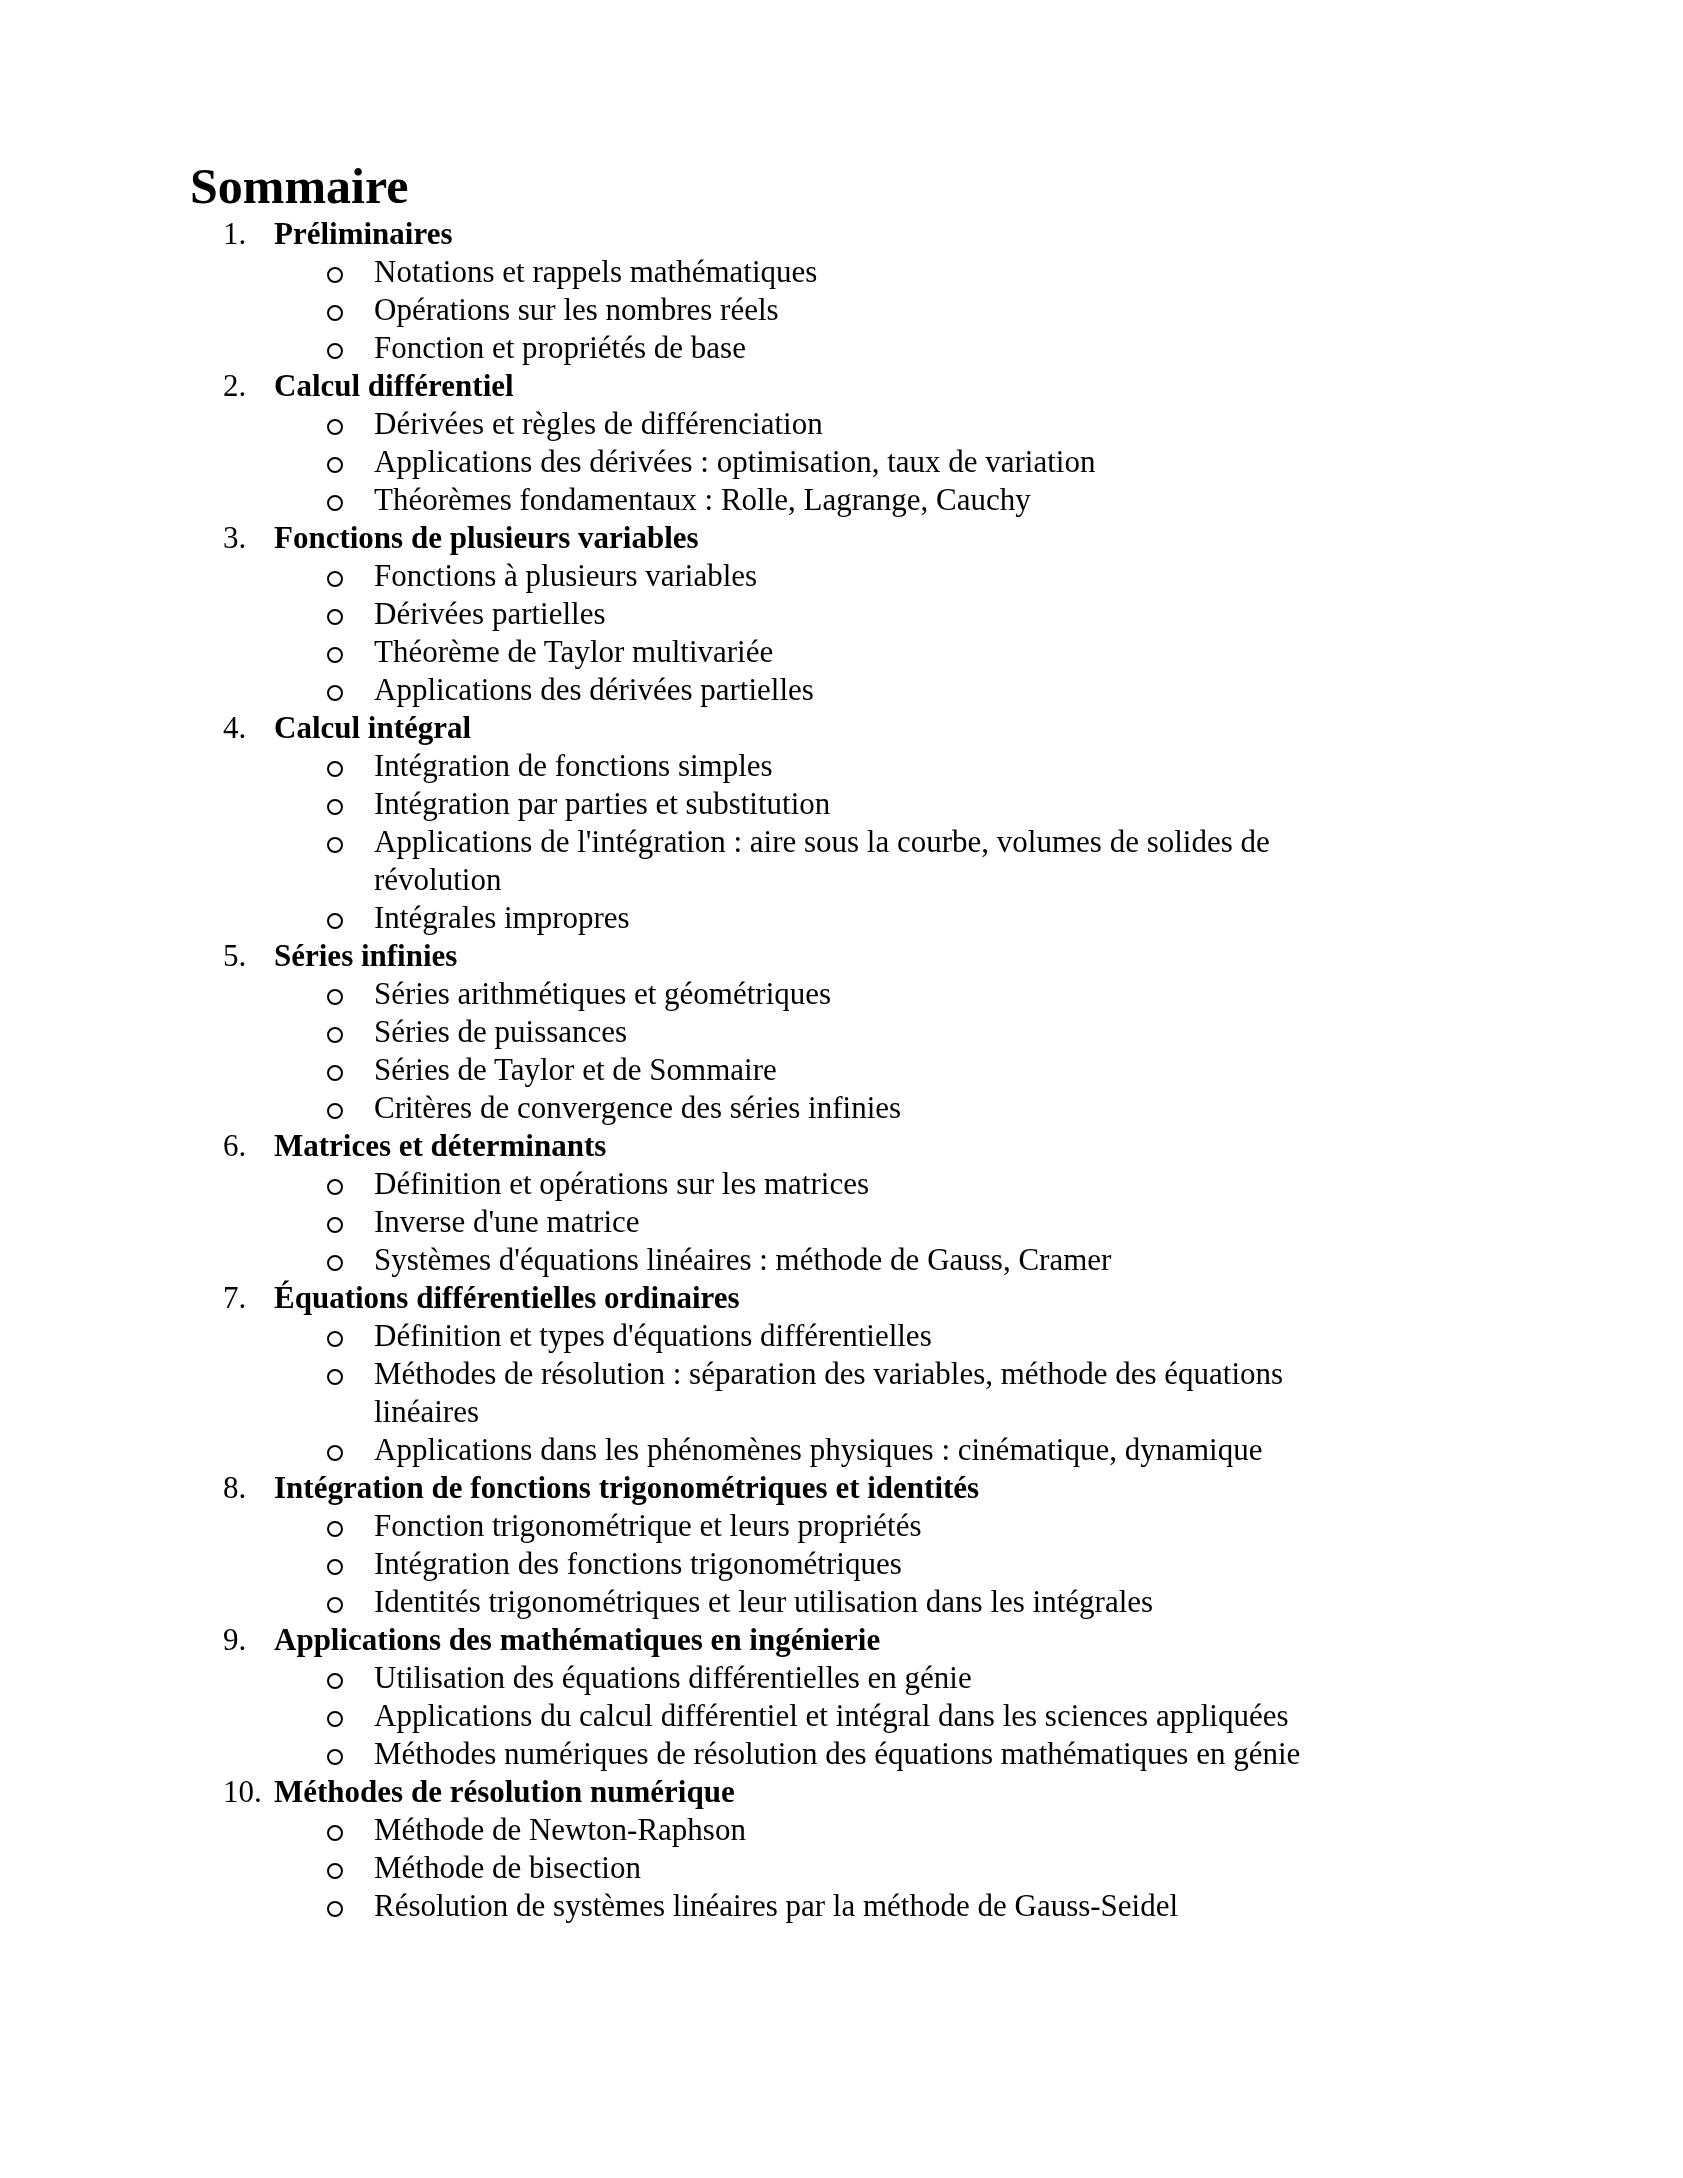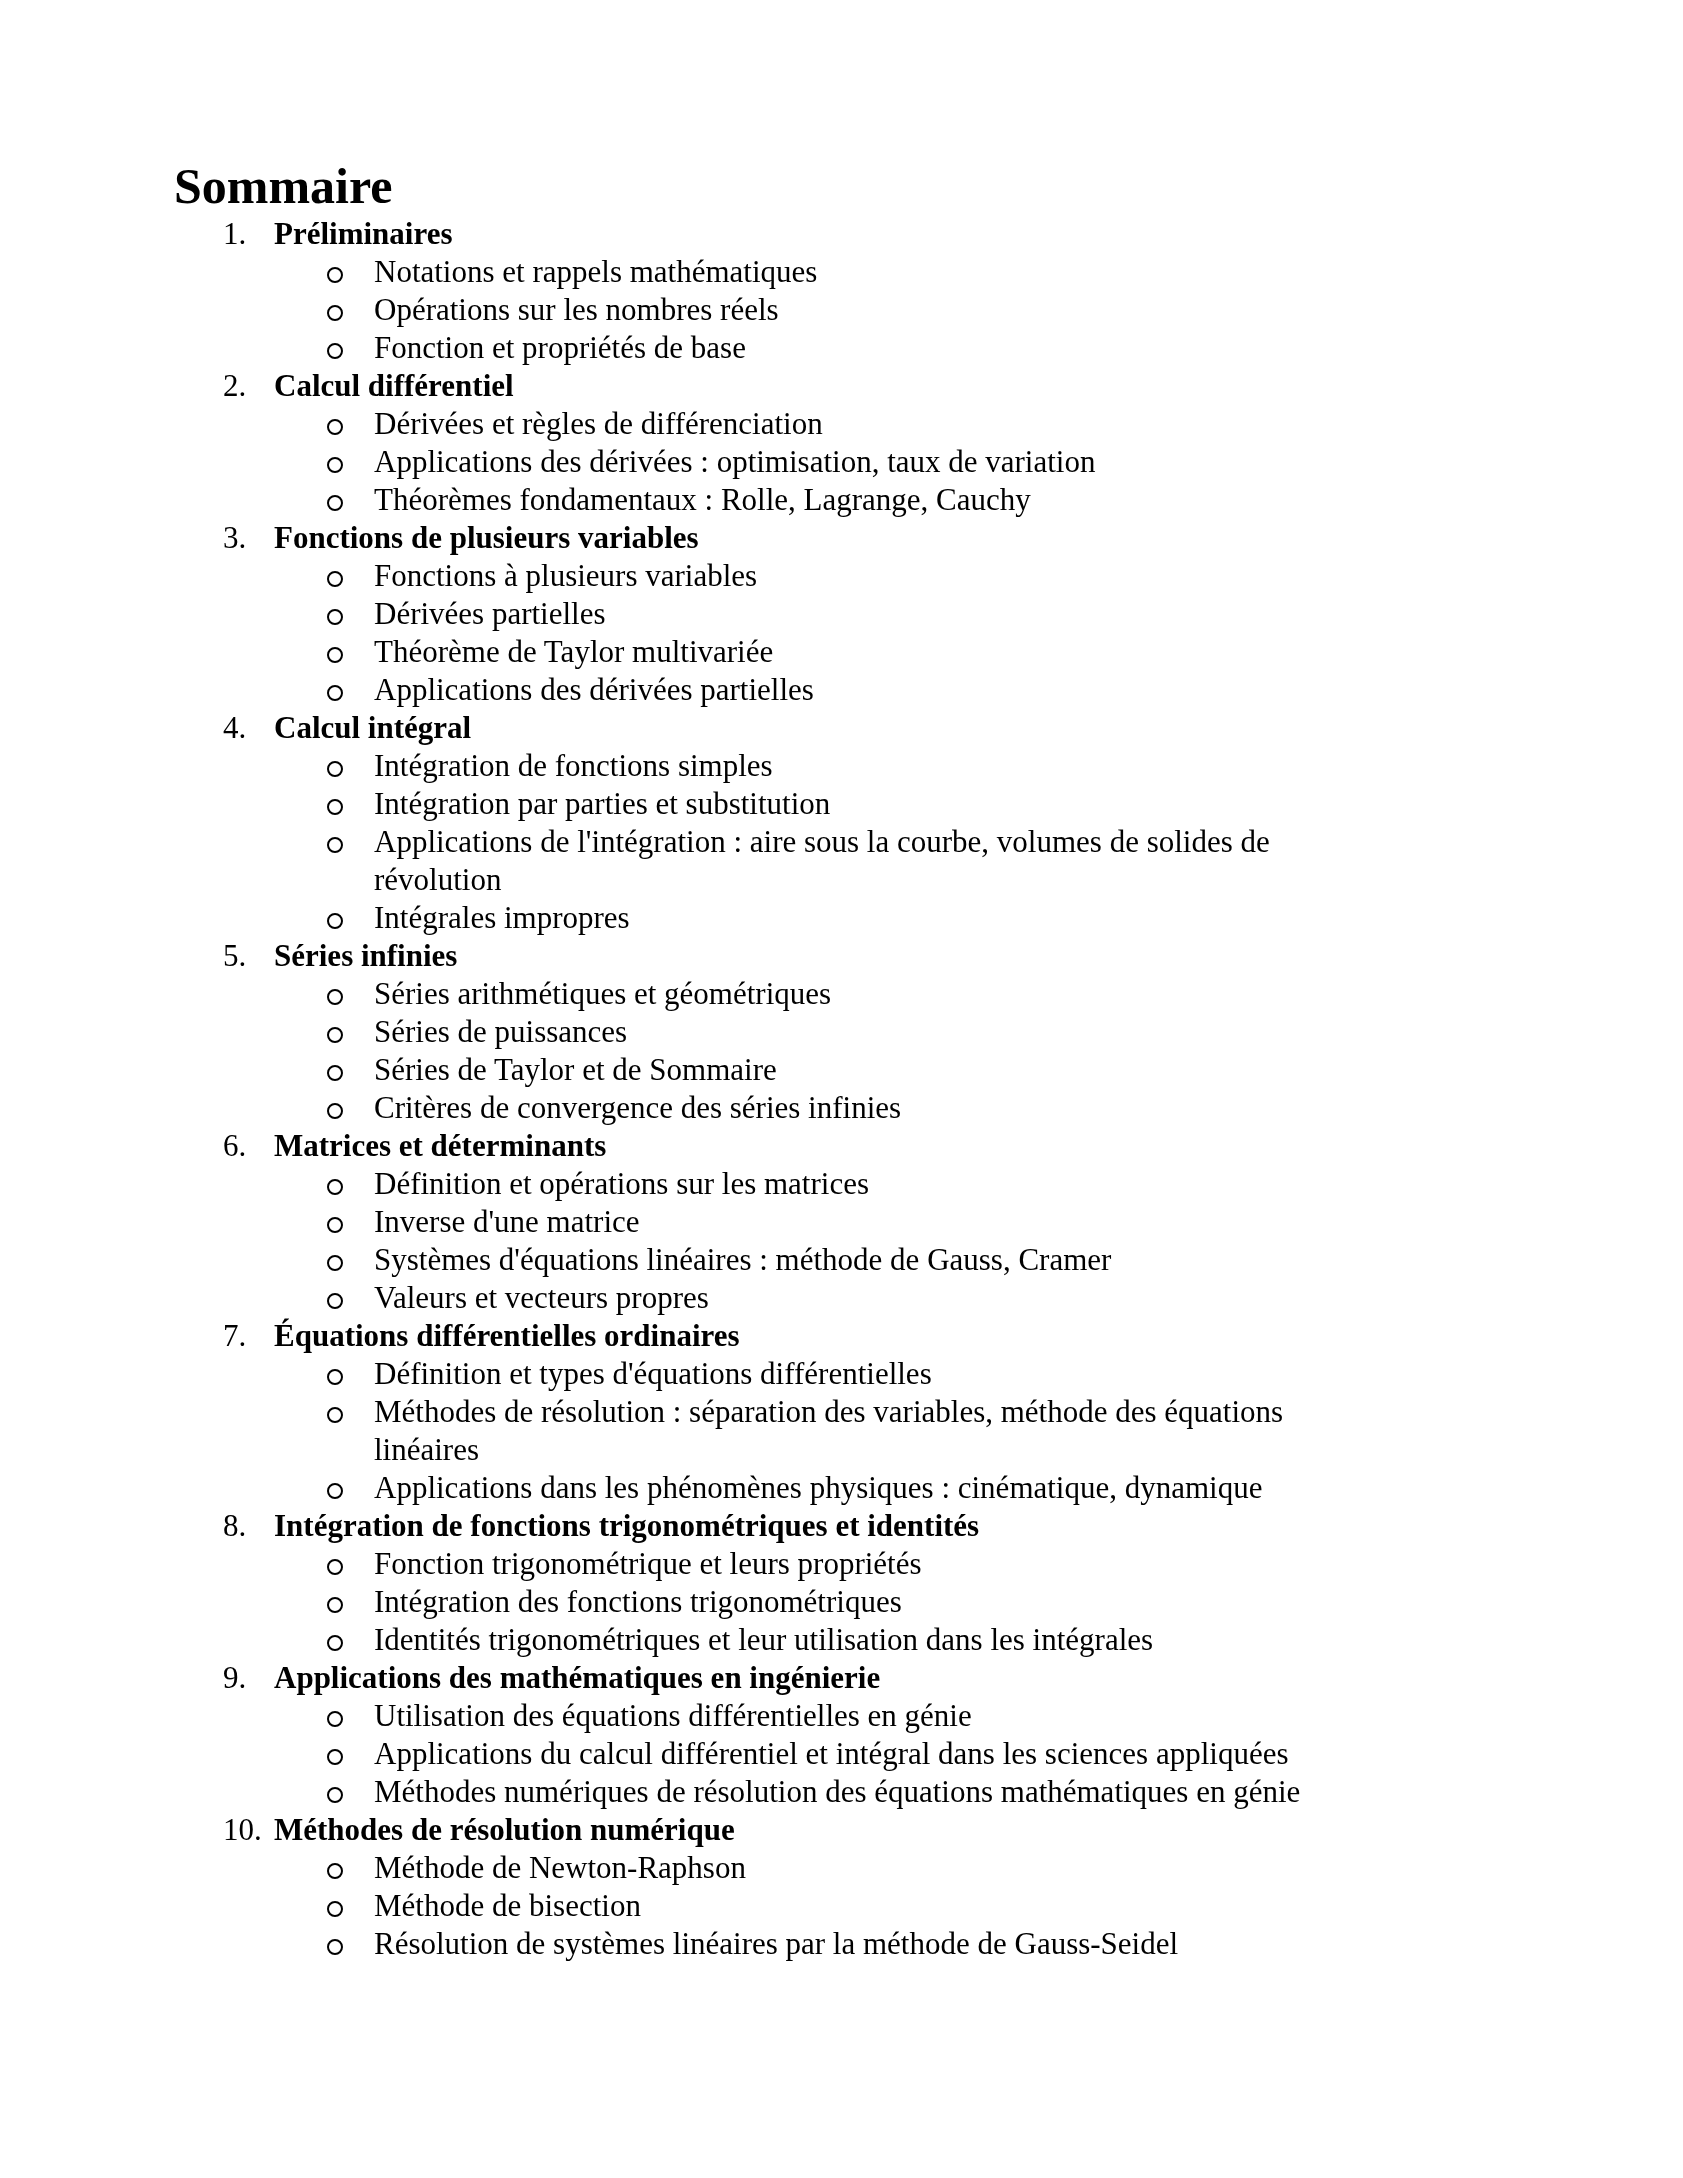--- a/index.html
+++ b/index.html
@@ -11,21 +11,21 @@
     position: relative;
     width: 1683px;
     height: 2178px;
     background: #ffffff;
     color: #000000;
     font-family: "Liberation Serif", "DejaVu Serif", serif;
     overflow: hidden;
   }
   .doc-title {
     position: absolute;
-    left: 174px;
+    left: 190px;
     top: 127px;
     font-size: 50px;
     line-height: 50px;
     font-weight: bold;
     white-space: nowrap;
   }
   .toc {
     position: absolute;
     left: 0;
     top: 215px;
@@ -222,26 +222,20 @@
         <div class="sub-text">
           <div class="sub-line">Inverse d'une matrice</div>
         </div>
       </div>
       <div class="sub-row">
         <span class="bullet"></span>
         <div class="sub-text">
           <div class="sub-line">Systèmes d'équations linéaires : méthode de Gauss, Cramer</div>
         </div>
       </div>
-      <div class="sub-row">
-        <span class="bullet"></span>
-        <div class="sub-text">
-          <div class="sub-line">Valeurs et vecteurs propres</div>
-        </div>
-      </div>
       <div class="section-row">
         <span class="sec-num">7.</span>
         <span class="sec-title">Équations différentielles ordinaires</span>
       </div>
       <div class="sub-row">
         <span class="bullet"></span>
         <div class="sub-text">
           <div class="sub-line">Définition et types d'équations différentielles</div>
         </div>
       </div>

